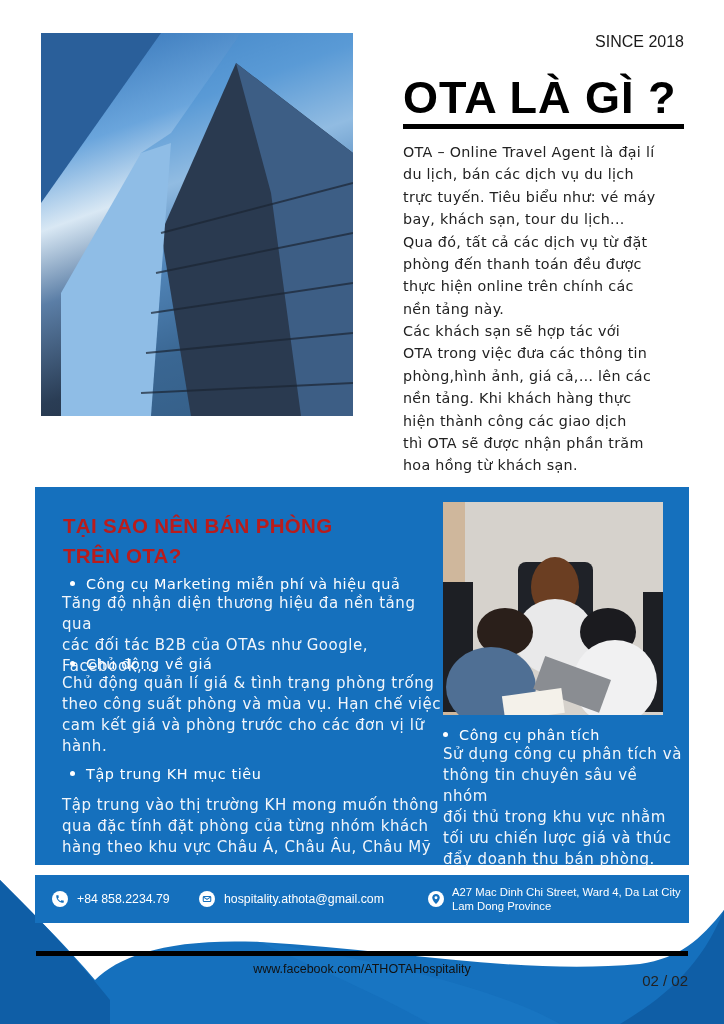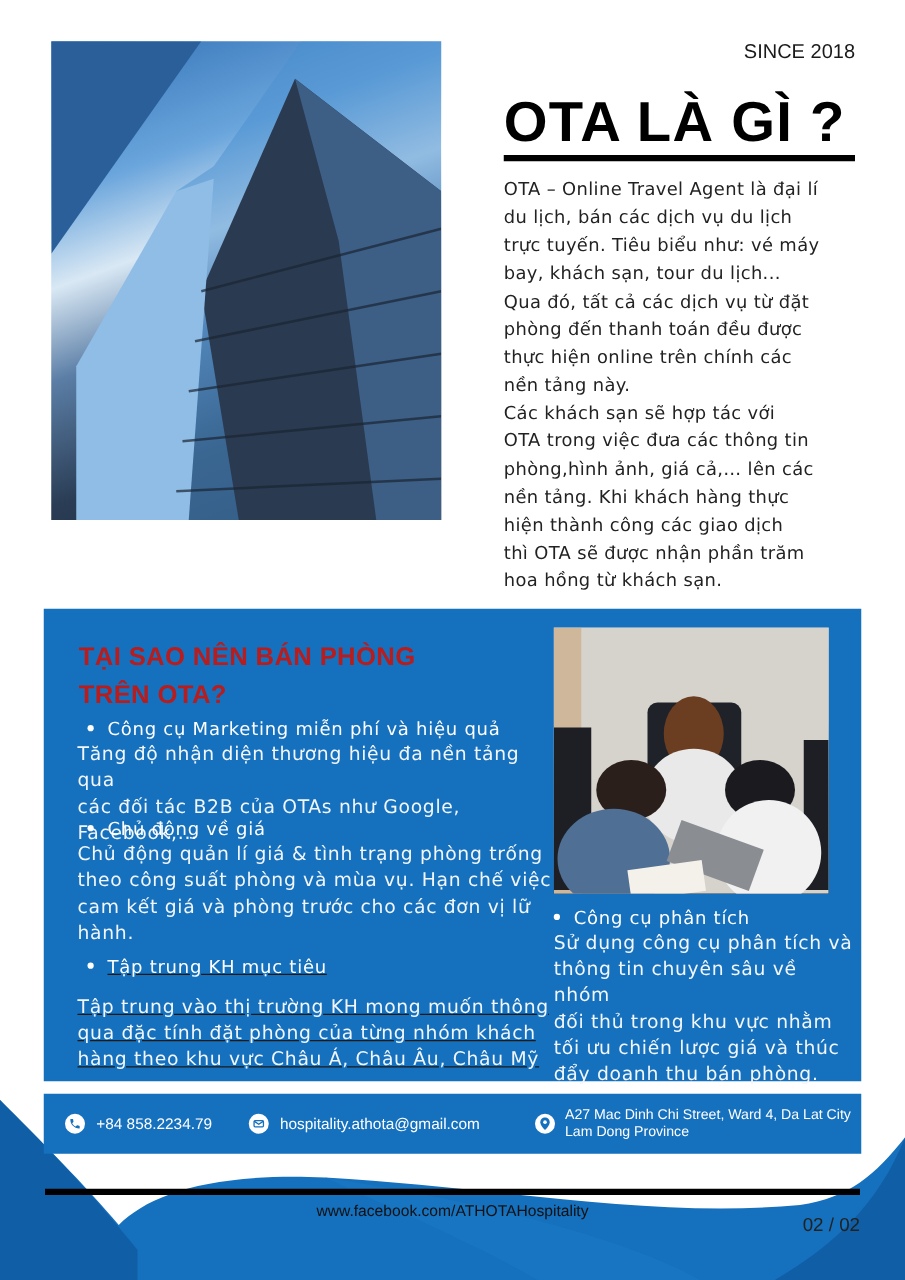--- a/index.html
+++ b/index.html
@@ -107,21 +107,21 @@
 <div class="abs" style="left:62px; top:656px; width:380px;">
   <div class="bullet-head"><span class="dot"></span><span>Chủ động về giá</span></div>
   <div class="bullet-desc" style="margin-top:1px;">
     <div>Chủ động quản lí giá &amp; tình trạng phòng trống</div>
     <div>theo công suất phòng và mùa vụ. Hạn chế việc</div>
     <div>cam kết giá và phòng trước cho các đơn vị lữ</div>
     <div>hành.</div>
   </div>
 </div>
 
-<div class="abs" style="left:62px; top:766px; width:380px;text-decoration:underline;">
+<div class="abs" style="left:62px; top:766px; width:380px;">
   <div class="bullet-head"><span class="dot"></span><span>Tập trung KH mục tiêu</span></div>
   <div class="bullet-desc" style="margin-top:13px;">
     <div>Tập trung vào thị trường KH mong muốn thông</div>
     <div>qua đặc tính đặt phòng của từng nhóm khách</div>
     <div>hàng theo khu vực Châu Á, Châu Âu, Châu Mỹ</div>
   </div>
 </div>
 
 <div id="team-photo" class="abs">
   <svg width="220" height="213" viewBox="0 0 220 213">

